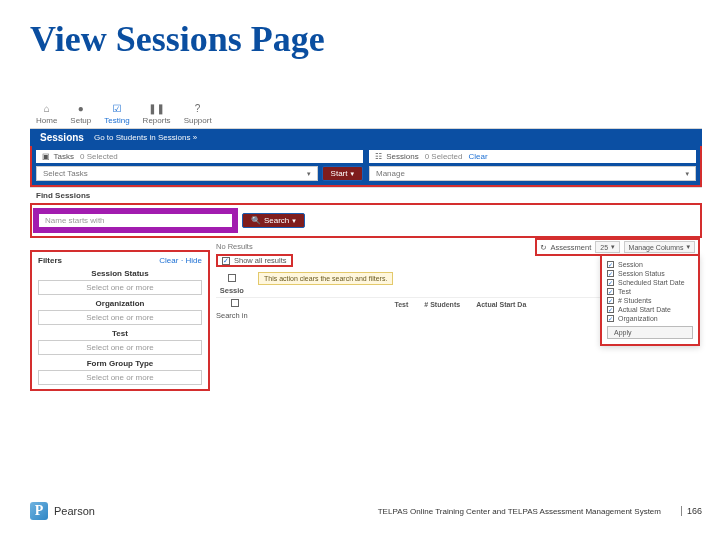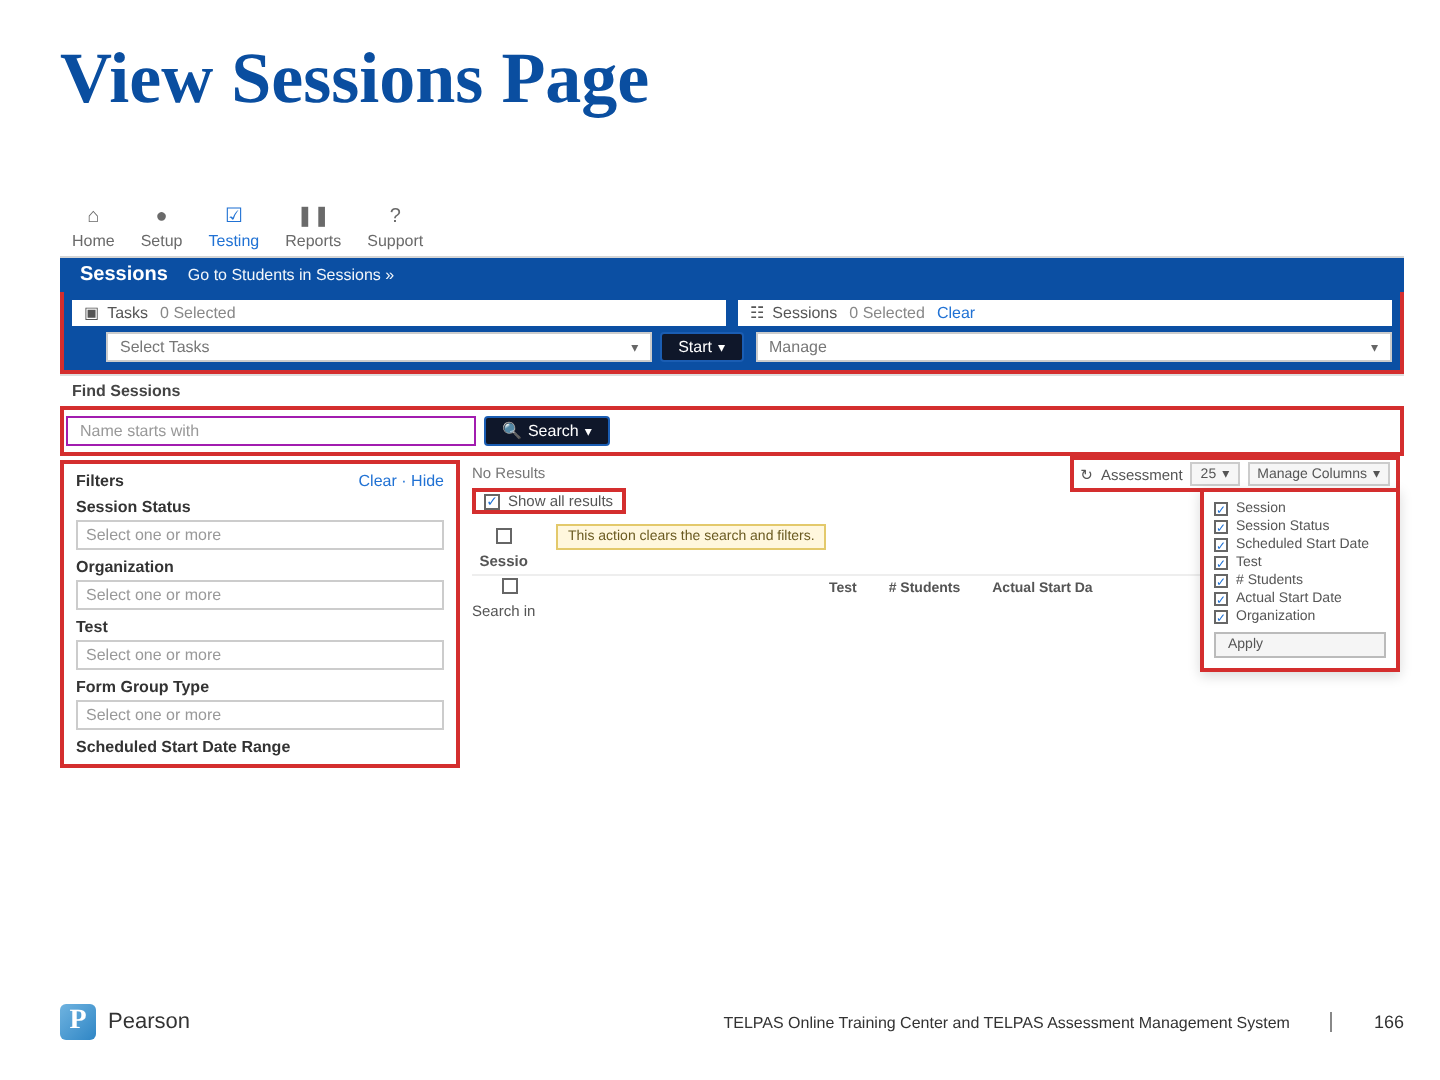--- a/index.html
+++ b/index.html
@@ -100,59 +100,60 @@
   .btn {
     border-radius: 2px;
     padding: 2px 8px;
     font-size: 8px;
     background: #eee;
     border: 1px solid #ccc;
     display: inline-flex;
     align-items: center;
     gap: 3px;
   }
-  .btn.primary { background: #0f172a; color: #fff; border-color: #1a5db3; }
+  .btn.primary { background: #7f1d1d; color: #fff; border-color: #1a5db3; }
   .btn .dd-caret { font-size: 7px; }
-  .left-group { display: flex; gap: 4px; flex: 1; margin-left: 17px; }
+  .left-group { display: flex; gap: 4px; flex: 1; }
   .right-group { display: flex; flex: 1; }
   
   .find-bar {
     border-top: 1px solid #ddd;
     padding: 3px 6px;
     background: #fff;
     font-size: 8px;
     font-weight: bold;
     color: #444;
   }
   .search-row {
     display: flex;
     gap: 4px;
     padding: 3px 1px;
     align-items: center;
     border: 2px solid #d42e2e;
   }
   .search-input {
     flex: 1;
-    border: 1px solid #a21caf;
+    border: 6px solid #a21caf;
     padding: 2px 6px;
     font-size: 8px;
     color: #999;
     max-width: 205px;
   }
   
   .lower {
     display: flex;
     position: relative;
   }
   .filters {
-    width: 200px;
+    width: 180px;
     padding: 4px 6px;
     border: 2px solid #d42e2e;
-    margin-top: 2px;
-    font-size: 8px;
+    margin-top: 12px;
+    font-size: 8px;
+    text-align: center;
   }
   .filters-head {
     display: flex;
     justify-content: space-between;
     margin-bottom: 2px;
   }
   .filters-head .t { font-weight: bold; color: #333; }
   .filters-head .links { color: #2172d4; }
   .filter-label { font-weight: bold; color: #333; margin-top: 4px; }
   .filter-select {
@@ -271,21 +272,21 @@
     font-weight: bold;
     font-family: "Times New Roman", serif;
     font-size: 14px;
     display: flex;
     align-items: center;
     justify-content: center;
   }
   .pearson-name { color: #333; font-size: 11px; }
   .footer-right { display: flex; align-items: baseline; gap: 20px; color: #333; }
   .footer-right .txt { font-size: 8px; }
-  .footer-right .pg { font-size: 9px; border-left: 1px solid #888; padding-left: 21px; }
+  .footer-right .pg { font-size: 9px; border-left: 1px solid #888; padding-left: 5px; }
 </style>
 </head>
 <body>
 
 <div class="slide-title">View Sessions Page</div>
 
 <div class="app">
 
   <div class="topnav">
     <div class="topnav-item">
@@ -378,21 +379,20 @@
 
       <div class="filter-label">Organization</div>
       <div class="filter-select">Select one or more</div>
 
       <div class="filter-label">Test</div>
       <div class="filter-select">Select one or more</div>
 
       <div class="filter-label">Form Group Type</div>
       <div class="filter-select">Select one or more</div>
 
-      <div class="filter-label">Scheduled Start Date Range</div>
     </div>
 
     <div class="results">
       <div class="noresults">No Results</div>
 
       <div class="show-all">
         <span class="cb">✓</span>
         <span>Show all results</span>
         <div class="tooltip">This action clears the search and filters.</div>
       </div>

